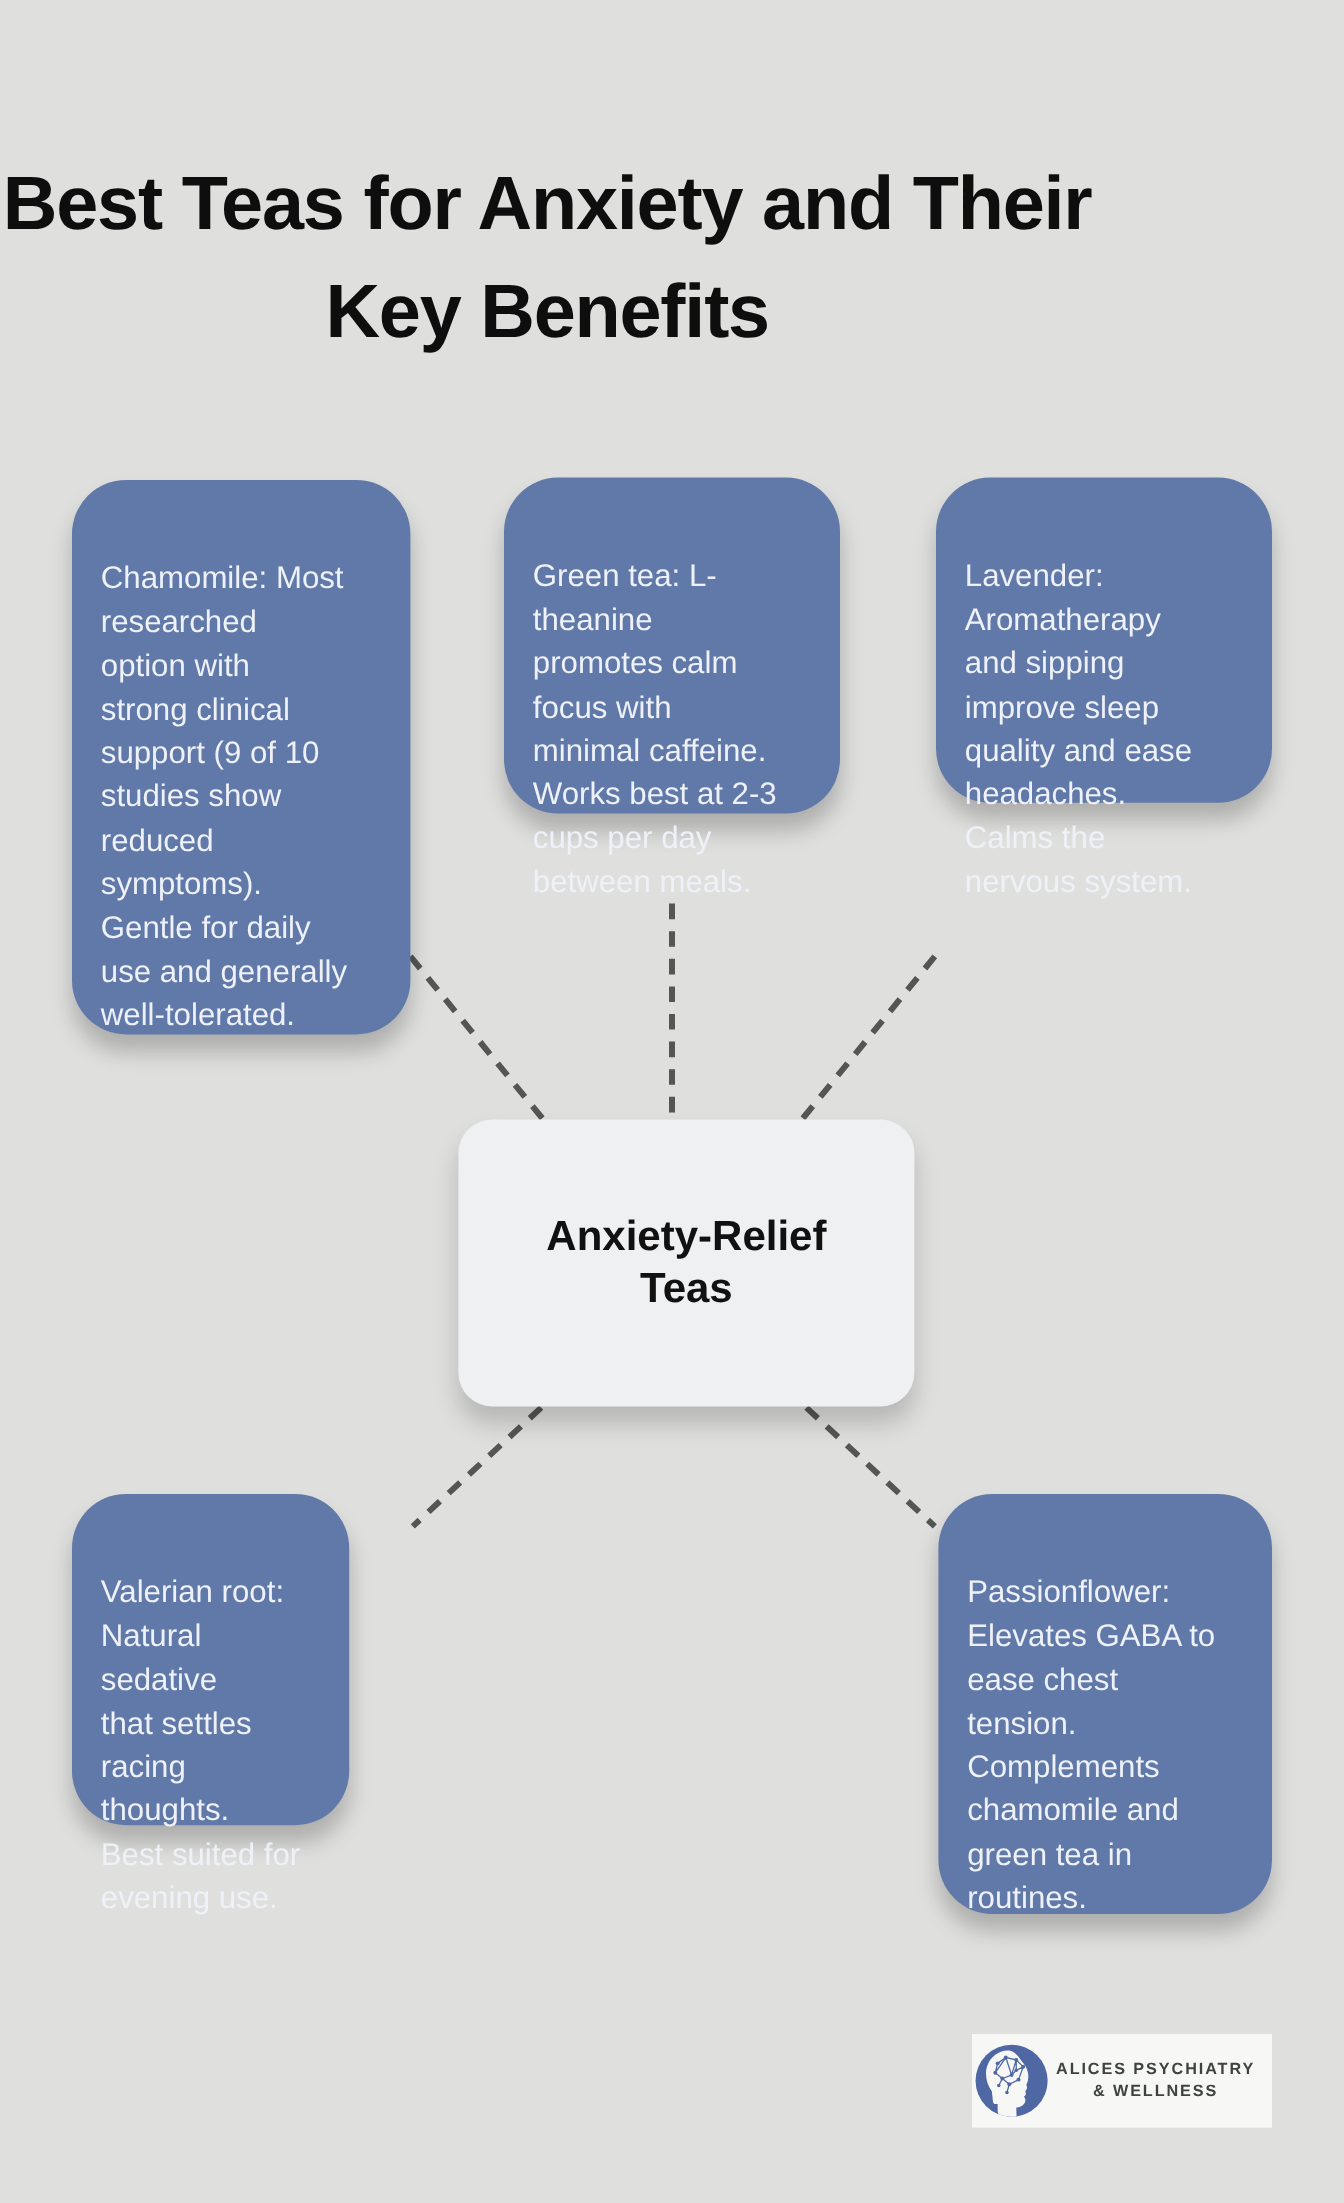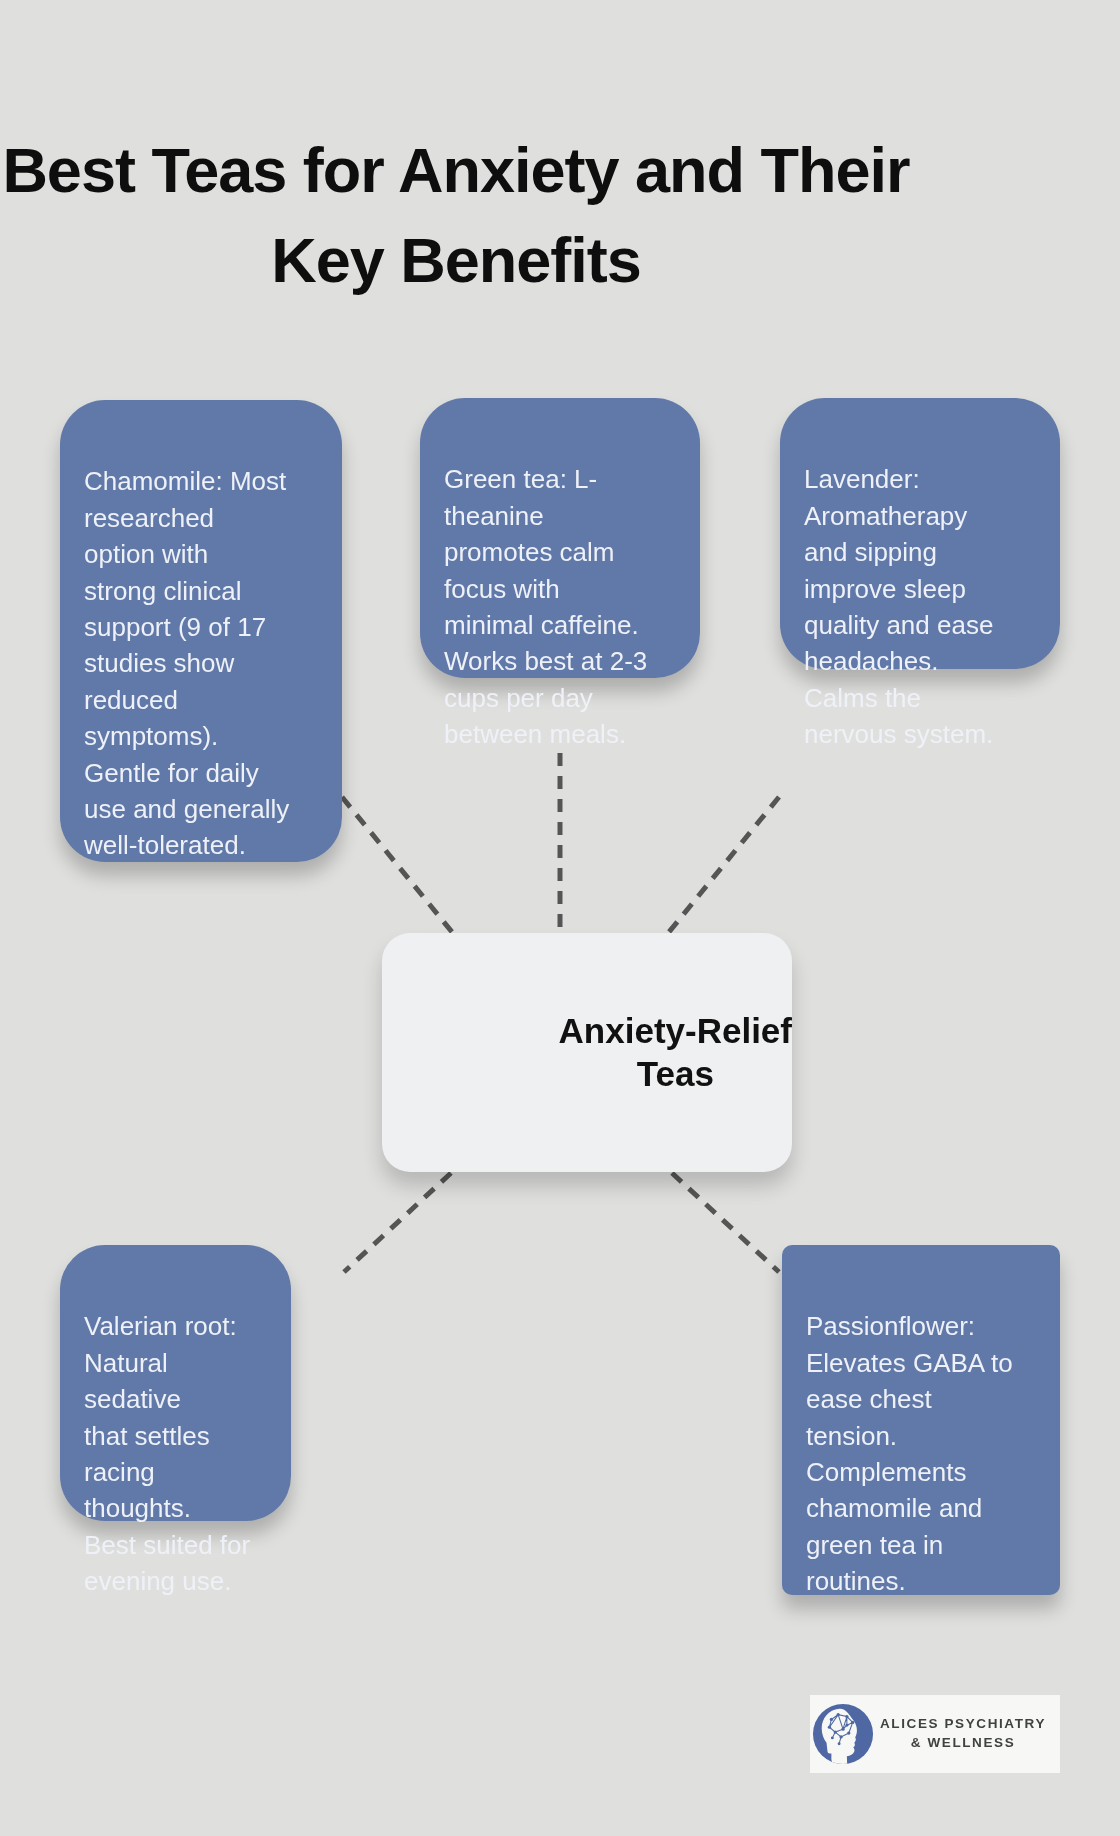--- a/index.html
+++ b/index.html
@@ -49,33 +49,33 @@
     color: var(--color-node_text, #eef1f7);
     font-size: 26px;
     line-height: 36.4px;
     white-space: pre-line;
     box-shadow: 0 14px 18px rgba(0,0,0,0.22);
   }
   .node-chamomile     { left: 60px;  top: 400px;  width: 282px; height: 462px; }
   .node-green-tea     { left: 420px; top: 398px;  width: 280px; height: 280px; }
   .node-lavender      { left: 780px; top: 398px;  width: 280px; height: 271px; }
   .node-valerian      { left: 60px;  top: 1245px; width: 231px; height: 276px; }
-  .node-passionflower { left: 782px; top: 1245px; width: 278px; height: 350px; border-radius: 10px; }
+  .node-passionflower { left: 782px; top: 1245px; width: 278px; height: 350px; }
   .central-node {
     position: absolute;
     left: 382px;
     top: 933px;
-    width: 410px;
+    width: 380px;
     height: 239px;
     box-sizing: border-box;
     background: var(--color-center_fill, #eff0f2);
     border-radius: 28px;
     display: flex;
     align-items: center;
-    justify-content: flex-end;
+    justify-content: center;
     text-align: center;
     font-size: 35px;
     font-weight: 700;
     line-height: 1.22;
     color: var(--color-center_text, #111111);
     white-space: pre-line;
     box-shadow: 0 14px 20px rgba(0,0,0,0.18);
   }
   .brand-logo {
     position: absolute;
@@ -117,21 +117,21 @@
 </svg>
 
 <h1 class="page-title">Best Teas for Anxiety and Their
 Key Benefits</h1>
 
 <div class="tea-node node-chamomile">
   <span>Chamomile: Most
 researched
 option with
 strong clinical
-support (9 of 17
+support (9 of 10
 studies show
 reduced
 symptoms).
 Gentle for daily
 use and generally
 well-tolerated.</span>
 </div>
 
 <div class="tea-node node-green-tea">
   <span>Green tea: L-

